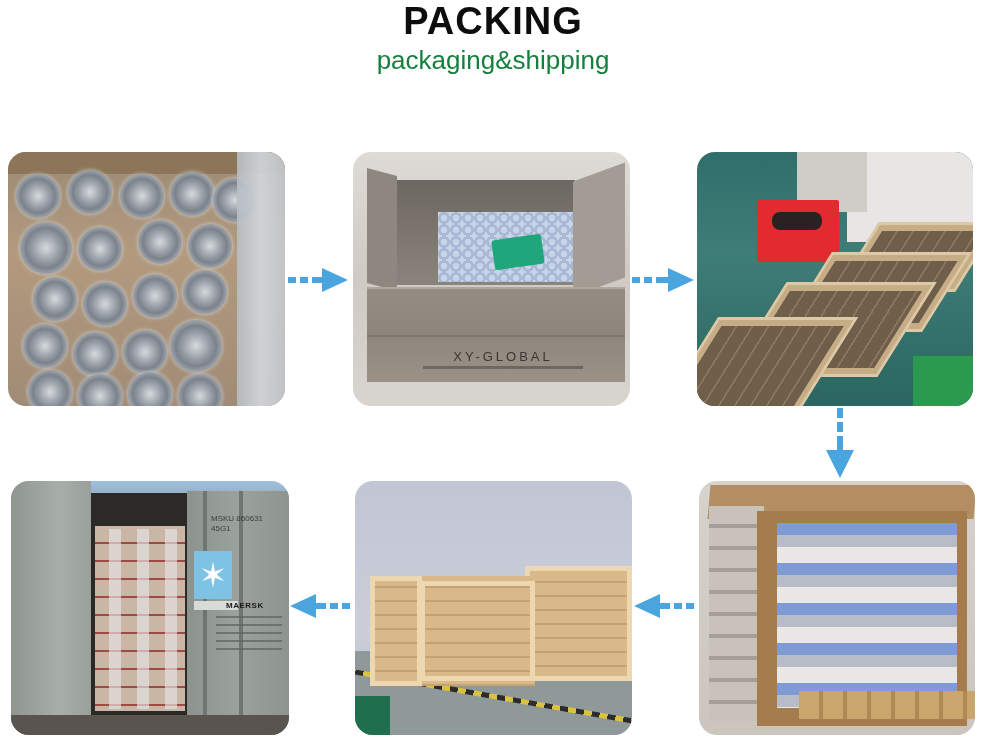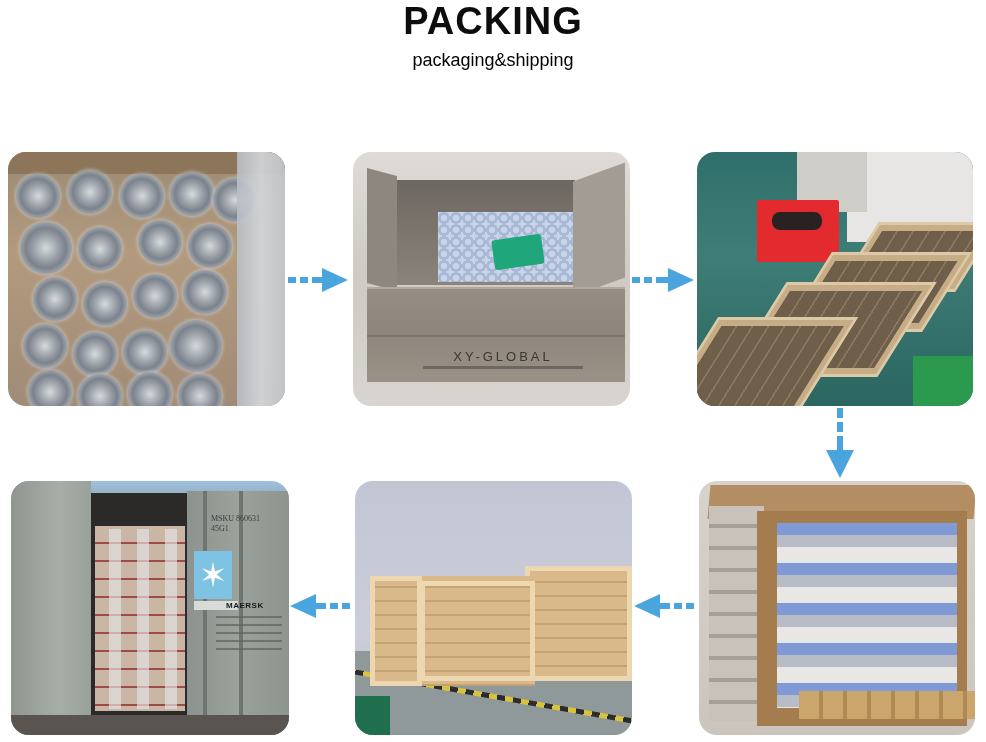--- a/index.html
+++ b/index.html
@@ -6,21 +6,21 @@
   html, body { width: 986px; height: 742px; background: #ffffff; overflow: hidden; }
   body { position: relative; font-family: "Liberation Sans", sans-serif; }
 
   .title {
     position: absolute; left: 0; width: 986px; top: 0; text-align: center;
     font-family: "Liberation Sans", sans-serif; font-weight: 700; font-size: 38px;
     color: #0d0d0d; letter-spacing: 1px; line-height: 42px;
   }
   .subtitle {
     position: absolute; left: 0; width: 986px; top: 44px; text-align: center;
-    font-family: "Liberation Sans", sans-serif; font-size: 18px; color: #000000;
+    font-family: "Liberation Sans", sans-serif; font-size: 26px; color: #15803d;
     line-height: 32px;
   }
 
   .photo {
     position: absolute; border-radius: 18px; overflow: hidden;
   }
   .photo .layer { position: absolute; }
 
   
   #p1 { left: 8px; top: 152px; width: 277px; height: 254px;
@@ -83,21 +83,21 @@
         opacity: .65; }
   #p4 .door-r { left: 176px; top: 10px; width: 102px; height: 244px;
         background: linear-gradient(90deg, #8c938e, #9ba29c 50%, #8e958f); }
   #p4 .rod1 { left: 192px; top: 10px; width: 4px; height: 244px; background: #6f7671; }
   #p4 .rod2 { left: 228px; top: 10px; width: 4px; height: 244px; background: #6f7671; }
   #p4 .maersk-star { left: 183px; top: 70px; width: 38px; height: 48px; background: #7ec3e3;
         color: #ffffff; font-size: 34px; text-align: center; line-height: 48px; }
   #p4 .maersk { left: 183px; top: 120px; width: 44px; font-size: 8px; font-weight: 700;
         color: #1a1a1a; background: #d9dbd8; text-align: center; letter-spacing: .5px; padding-left: 32px; }
   #p4 .code { left: 200px; top: 33px; width: 70px; font-size: 8px; color: #3b3d3a;
-        font-family: Liberation Serif, serif; line-height: 10px; }
+        font-family: Liberation Sans, sans-serif; line-height: 10px; }
   #p4 .specs { left: 205px; top: 135px; width: 66px; height: 38px;
         background: repeating-linear-gradient(180deg, #5e625f 0 2px, transparent 2px 8px); opacity: .7; }
   #p4 .bottom { left: 0; bottom: 0; width: 278px; height: 20px; background: #5a5450; }
 
   
   #p5 { left: 355px; top: 481px; width: 277px; height: 254px;
         background: linear-gradient(180deg, #c2c6d4 0%, #cbced8 60%, #b8bcc8 100%); }
   #p5 .floor { left: 0; top: 170px; width: 277px; height: 84px; background: #8f999a; }
   #p5 .stripe { left: -10px; top: 215px; width: 320px; height: 5px;
         background: repeating-linear-gradient(90deg, #d9c23c 0 8px, #2c2c2c 8px 16px);

